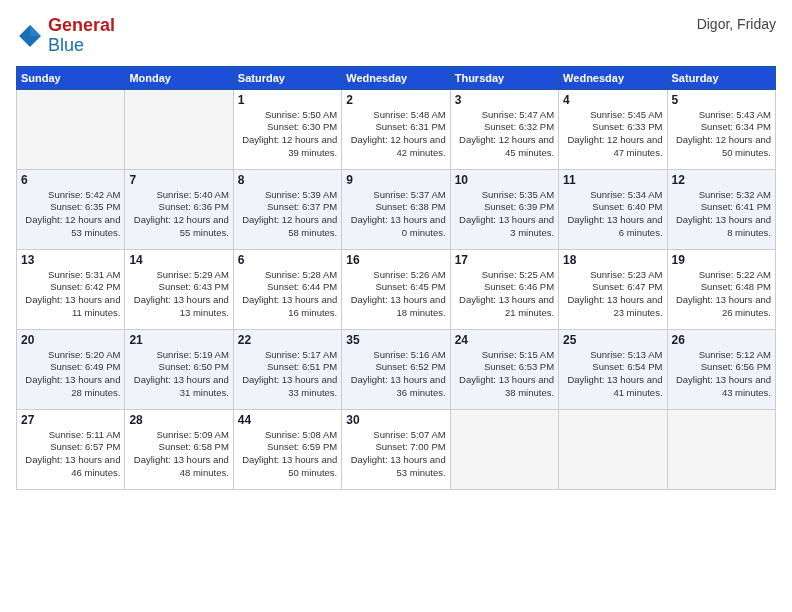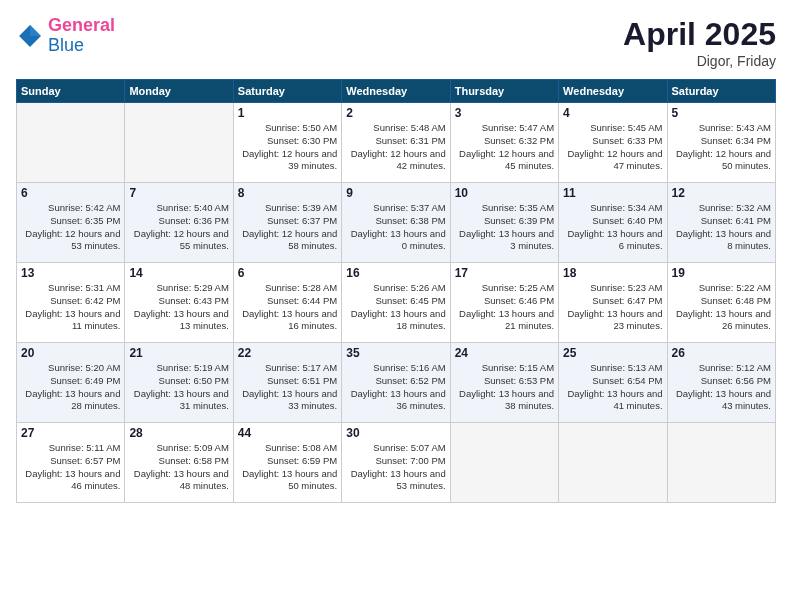--- a/index.html
+++ b/index.html
@@ -28,21 +28,21 @@
       gap: 4px;
     }
     .logo-text {
       display: flex;
       flex-direction: column;
       line-height: 1.1;
     }
     .logo-general {
       font-size: 18px;
       font-weight: bold;
-      color: #ec4899;
+      color: #b91c1c;
     }
     .logo-blue {
       font-size: 18px;
       font-weight: normal;
       color: #1a6fb5;
     }
     .logo-icon {
       width: 28px;
       height: 28px;
     }
@@ -57,21 +57,21 @@
     .location {
       font-size: 14px;
       color: #444;
     }
     .calendar {
       width: 100%;
       border-collapse: collapse;
       font-size: 10px;
     }
     .calendar th {
-      background: #0c4a6e;
+      background: #1d4ed8;
       color: #fff;
       padding: 5px 4px;
       text-align: left;
       font-size: 11px;
       font-weight: bold;
       border: 1px solid #1a5a9a;
     }
     .calendar td {
       border: 1px solid #ccc;
       vertical-align: top;
@@ -108,21 +108,20 @@
       <svg class="logo-icon" viewBox="0 0 36 36">
         <polygon points="18,4 32,18 18,32 4,18" fill="#1a6fb5"></polygon>
         <polygon points="18,4 32,18 18,18" fill="#2980c4"></polygon>
       </svg>
       <div class="logo-text">
         <span class="logo-general">General</span>
         <span class="logo-blue">Blue</span>
       </div>
     </div>
     <div class="title-block">
-      <div class="month-title">April 2025</div>
       <div class="location">Digor, Friday</div>
     </div>
   </div>
 
   <table class="calendar">
     <thead>
       <tr>
       <th>Sunday</th>
           <th>Monday</th>
           <th>Saturday</th>

